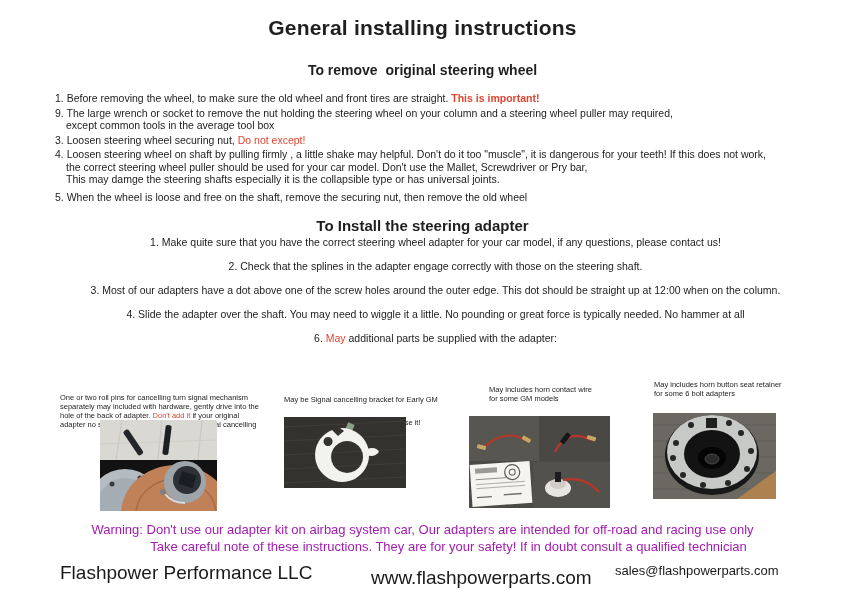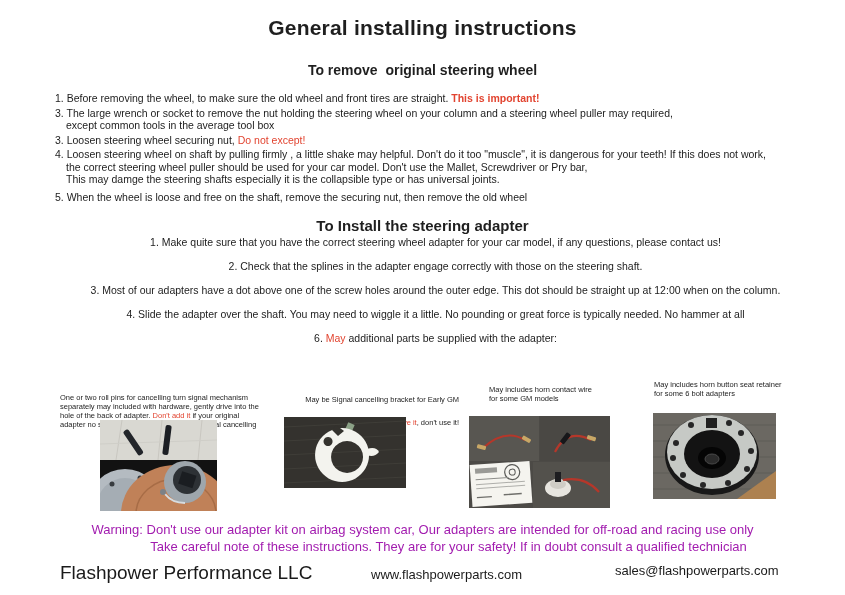--- a/index.html
+++ b/index.html
@@ -24,51 +24,51 @@
   .list.remove .li{margin-bottom:2px;}
   .list.remove .li.gap-after{margin-bottom:5px;}
   .list.install .li{margin-bottom:12px;}
   .list.install .li.small-gap{margin-bottom:7px;}
   .red{color:#e24430;}
   .red.bold{font-weight:700;}
   .caption{
     position:absolute;font-size:7.5px;line-height:9px;white-space:pre-line;color:#242424;
   }
   .cap-1{left:60px;top:384px;width:215px;}
-  .cap-2{left:284px;top:386px;width:175px;text-align:right;}
+  .cap-2{left:284px;top:386px;width:175px;}
   .cap-2 .line2{margin-top:5px;}
   .cap-3{left:489px;top:385px;width:130px;}
   .cap-4{left:654px;top:380px;width:140px;}
   .photo{position:absolute;display:block;}
   .photo svg{display:block;}
   .ph-1{left:100px;top:420px;}
   .ph-2{left:284px;top:417px;}
   .ph-3{left:469px;top:416px;}
   .ph-4{left:653px;top:413px;}
   .warning{
     position:absolute;left:0;width:845px;top:522px;text-align:center;
     color:#a21caf;font-size:13px;line-height:16.5px;
   }
   .warning .w2{position:relative;left:26px;}
   .footer-company{position:absolute;left:60px;top:562px;font-size:19px;color:#1a1a1a;}
-  .footer-web{position:absolute;left:371px;top:567px;font-size:13px;color:#1a1a1a;}
+  .footer-web{position:absolute;left:371px;top:567px;font-size:19px;color:#1a1a1a;}
   .footer-email{position:absolute;left:615px;top:563px;font-size:13px;color:#1a1a1a;}
 </style>
 </head>
 <body>
 
 <div class="page">
 
   <div class="title">General installing instructions</div>
 
   <div class="subhead remove">To remove  original steering wheel</div>
 
   <div class="list remove">
     <div class="li"><span>1. Before removing the wheel, to make sure the old wheel and front tires are straight. </span><span class="red bold">This is important!</span></div>
-    <div class="li"><span>3. The large wrench or socket to remove the nut holding the steering wheel on your column and a steering wheel puller may required,
+    <div class="li"><span>9. The large wrench or socket to remove the nut holding the steering wheel on your column and a steering wheel puller may required,
 except common tools in the average tool box</span></div>
     <div class="li"><span>3. Loosen steering wheel securing nut, </span><span class="red">Do not except!</span></div>
     <div class="li gap-after"><span>4. Loosen steering wheel on shaft by pulling firmly , a little shake may helpful. Don't do it too "muscle", it is dangerous for your teeth! If this does not work,
 the correct steering wheel puller should be used for your car model. Don't use the Mallet, Screwdriver or Pry bar,
 This may damge the steering shafts especially it is the collapsible type or has universal joints.</span></div>
     <div class="li"><span>5. When the wheel is loose and free on the shaft, remove the securing nut, then remove the old wheel</span></div>
   </div>
 
   <div class="subhead install">To Install the steering adapter</div>
 

